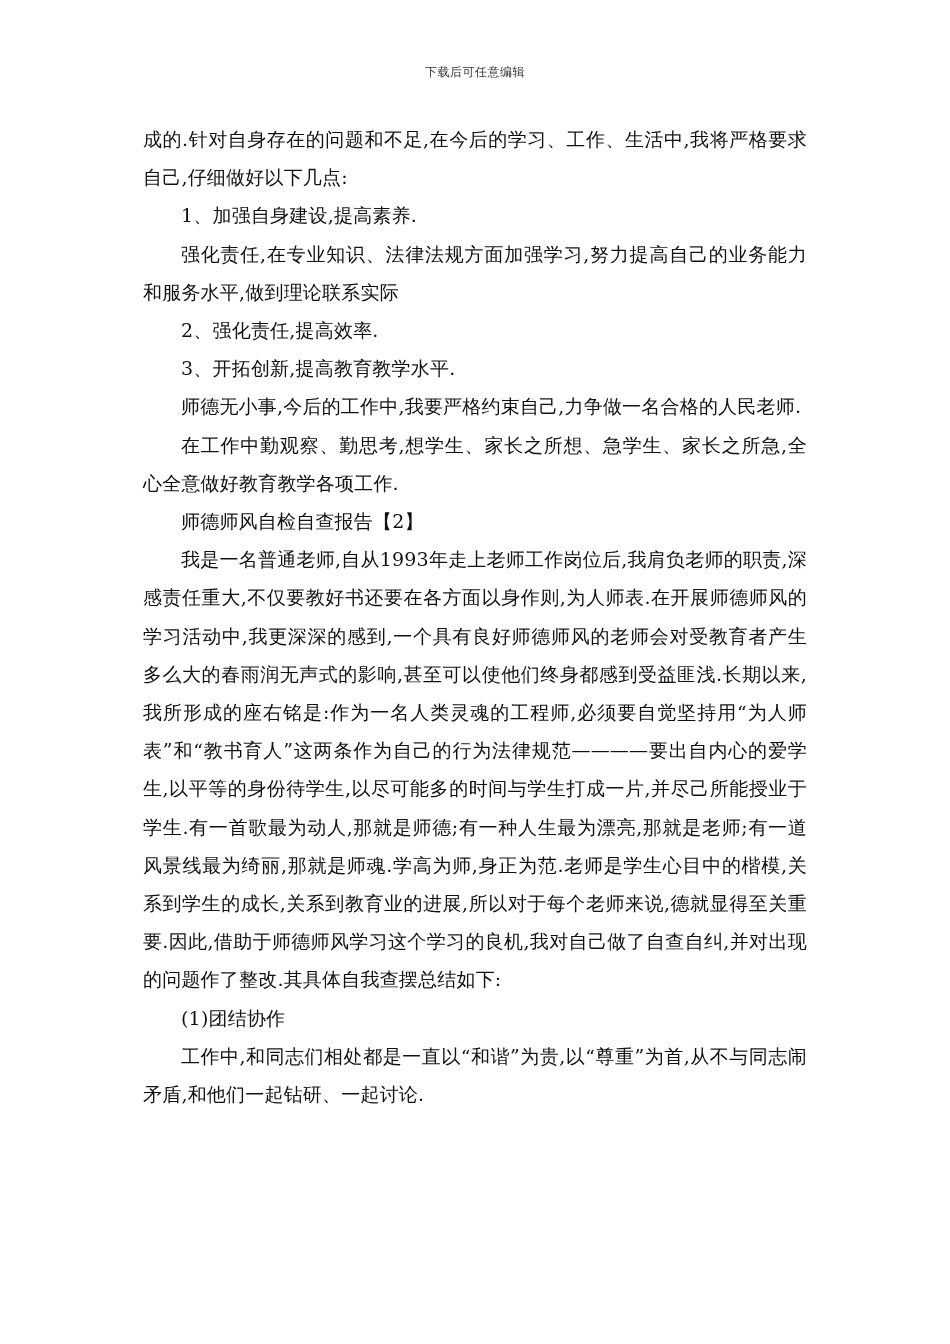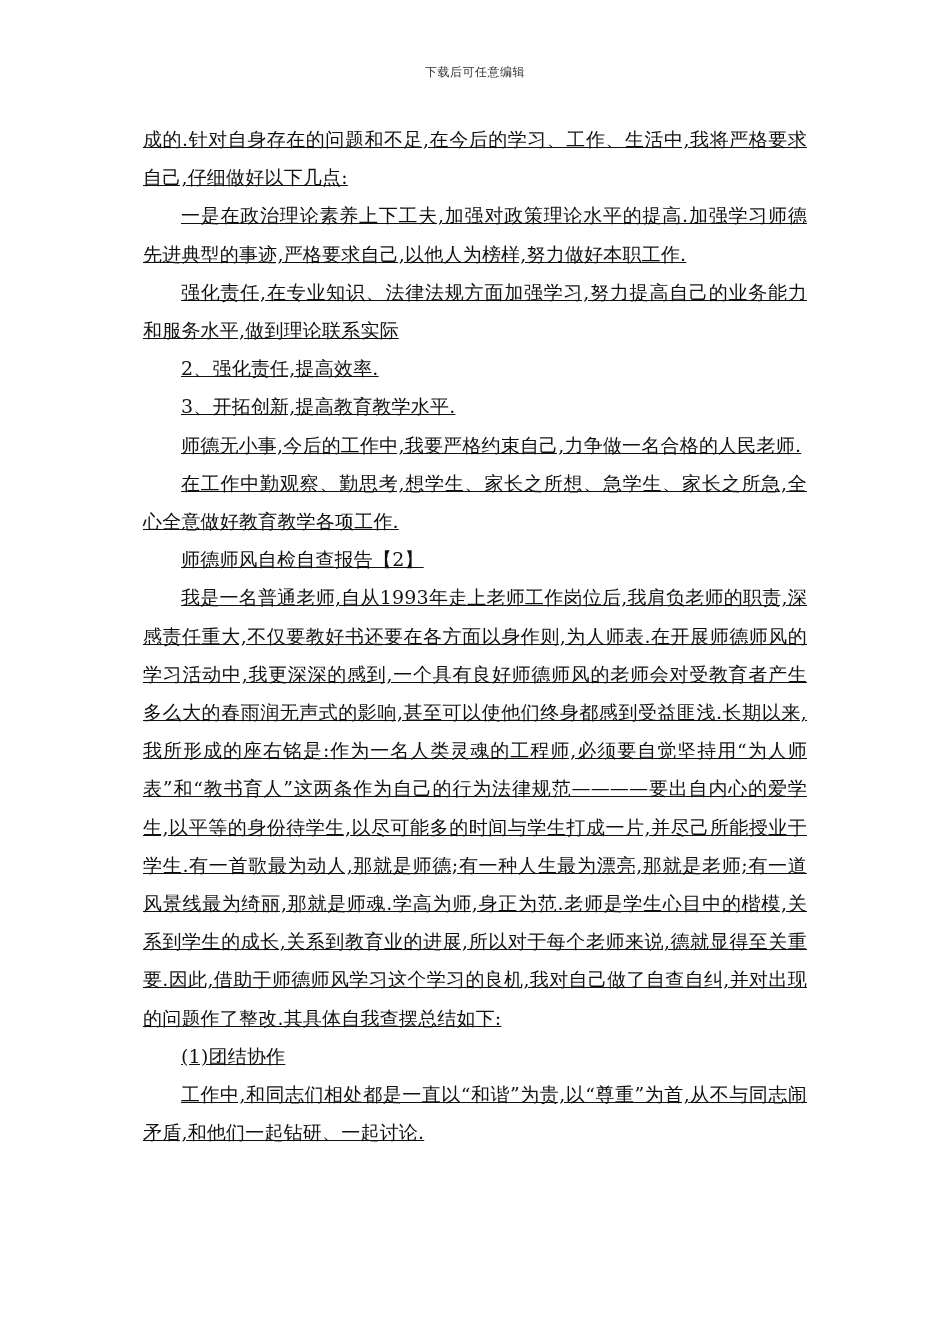--- a/index.html
+++ b/index.html
@@ -31,34 +31,33 @@
       left: 143px;
       width: 664px;
       font-size: 19px;
       line-height: 38.2px;
       text-align: justify;
       letter-spacing: 0.2px;
     }
     .para {
       margin: 0;
       padding: 0;
-      text-decoration: underline;
     }
     .indent {
       text-indent: 2em;
     }
   </style>
 </head>
 <body>
 
 <div class="header">下载后可任意编辑</div>
 
 <div class="content">
   <p class="para">成的.针对自身存在的问题和不足,在今后的学习、工作、生活中,我将严格要求自己,仔细做好以下几点:</p>
-  <p class="para indent">一是在政治理论素养上下工夫,加强对政策理论水平的提高.加强学习师德先进典型的事迹,严格要求自己,以他人为榜样,努力做好本职工作.</p>
+  <p class="para indent">1、加强自身建设,提高素养.</p>
   <p class="para indent">强化责任,在专业知识、法律法规方面加强学习,努力提高自己的业务能力和服务水平,做到理论联系实际</p>
   <p class="para indent">2、强化责任,提高效率.</p>
   <p class="para indent">3、开拓创新,提高教育教学水平.</p>
   <p class="para indent">师德无小事,今后的工作中,我要严格约束自己,力争做一名合格的人民老师.</p>
   <p class="para indent">在工作中勤观察、勤思考,想学生、家长之所想、急学生、家长之所急,全心全意做好教育教学各项工作.</p>
   <p class="para indent">师德师风自检自查报告【2】</p>
   <p class="para indent">我是一名普通老师,自从1993年走上老师工作岗位后,我肩负老师的职责,深感责任重大,不仅要教好书还要在各方面以身作则,为人师表.在开展师德师风的学习活动中,我更深深的感到,一个具有良好师德师风的老师会对受教育者产生多么大的春雨润无声式的影响,甚至可以使他们终身都感到受益匪浅.长期以来,我所形成的座右铭是:作为一名人类灵魂的工程师,必须要自觉坚持用“为人师表”和“教书育人”这两条作为自己的行为法律规范————要出自内心的爱学生,以平等的身份待学生,以尽可能多的时间与学生打成一片,并尽己所能授业于学生.有一首歌最为动人,那就是师德;有一种人生最为漂亮,那就是老师;有一道风景线最为绮丽,那就是师魂.学高为师,身正为范.老师是学生心目中的楷模,关系到学生的成长,关系到教育业的进展,所以对于每个老师来说,德就显得至关重要.因此,借助于师德师风学习这个学习的良机,我对自己做了自查自纠,并对出现的问题作了整改.其具体自我查摆总结如下:</p>
   <p class="para indent">(1)团结协作</p>
   <p class="para indent">工作中,和同志们相处都是一直以“和谐”为贵,以“尊重”为首,从不与同志闹矛盾,和他们一起钻研、一起讨论.</p>
 </div>

